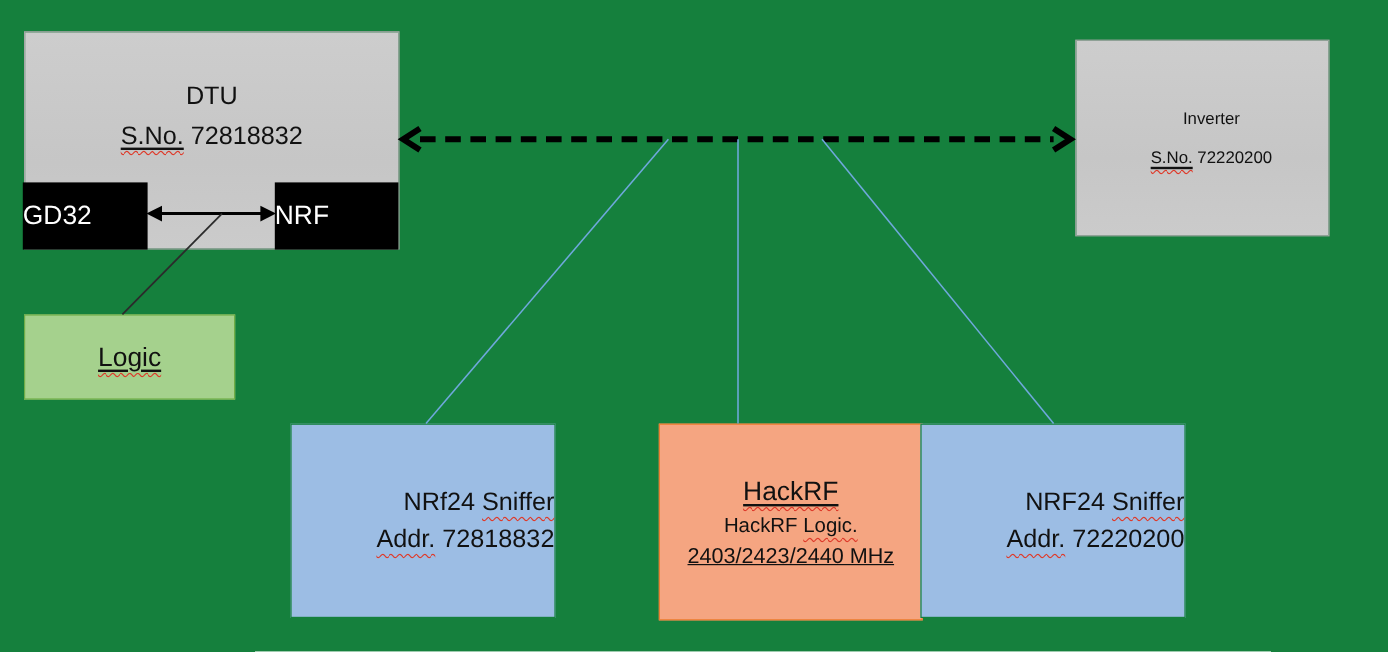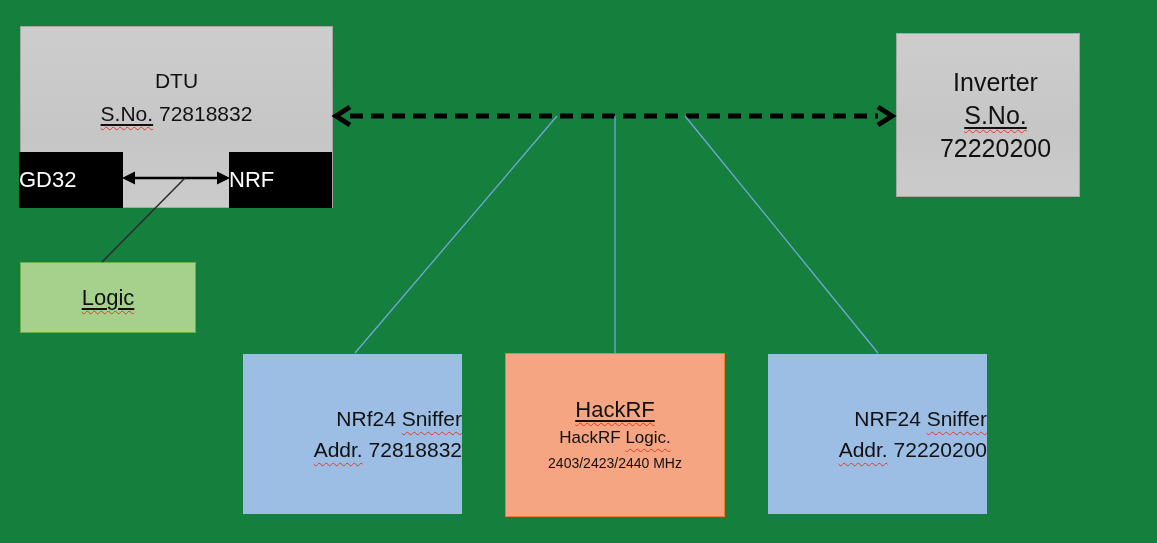--- a/index.html
+++ b/index.html
@@ -4,35 +4,35 @@
 <style>
   html,body{margin:0;padding:0;background:#ffffff;}
   #stage{
     position:relative;width:1157px;height:543px;background:#15803d;
     font-family:"Liberation Sans",sans-serif;color:#111111;overflow:hidden;
   }
   .box{position:absolute;box-sizing:border-box;display:flex;flex-direction:column;
        align-items:center;justify-content:center;text-align:center;line-height:1.5;}
   .gray{background:linear-gradient(#cdcdcd,#c6c6c6 60%,#cbcbcb);border:1px solid #a6a6a6;}
   .dtu-box{left:20px;top:26px;width:313px;height:182px;font-size:21px;line-height:33px;padding-bottom:40px;}
-  .inverter-box{left:896px;top:33px;width:184px;height:164px;font-size:25px;line-height:33px;padding-left:15px;}
+  .inverter-box{left:896px;top:33px;width:212px;height:164px;font-size:14px;line-height:33px;padding-left:15px;}
   .chip{position:absolute;background:#000000;color:#ffffff;display:flex;align-items:center;
         justify-content:flex-start;font-size:22px;}
   .chip-gd32{left:19px;top:152px;width:104px;height:56px;}
   .chip-nrf{left:229px;top:152px;width:103px;height:56px;}
   .logic-box{left:20px;top:262px;width:176px;height:71px;background:#a5d18d;
              border:1px solid #70ad47;font-size:22px;}
   .blue{background:#9cbde4;border:1px solid #15803d;align-items:flex-end;}
-  .orange{background:#f5a581;border:1px solid #ed7d31;}
+  .orange{background:#f5a581;border:1px solid #ed7d31;margin-left:44px;}
   .sniffer-left-box{left:242px;top:353px;width:221px;height:162px;font-size:21px;line-height:31px;}
   .hackrf-box{left:505px;top:353px;width:220px;height:164px;}
   .sniffer-right-box{left:767px;top:353px;width:221px;height:162px;font-size:21px;line-height:31px;}
   .hackrf-title{font-size:22px;line-height:30px;}
   .hackrf-sub{font-size:17px;line-height:26px;}
-  .hackrf-freqs{font-size:14px;line-height:25px;}
+  .hackrf-freqs{font-size:18px;line-height:25px;text-decoration:underline;}
   
   .spell{text-decoration:underline;text-decoration-style:wavy;
          text-decoration-color:#de3b2b;text-decoration-thickness:1px;
          text-underline-offset:5px;}
   
   .uline{text-decoration:underline;text-decoration-thickness:1.5px;
          text-decoration-color:#111111;text-underline-offset:3px;}
   #lines{position:absolute;left:0;top:0;width:1157px;height:543px;pointer-events:none;}
 </style>
 </head>

